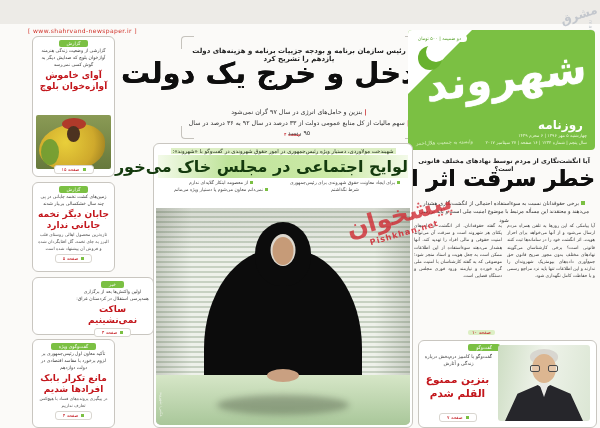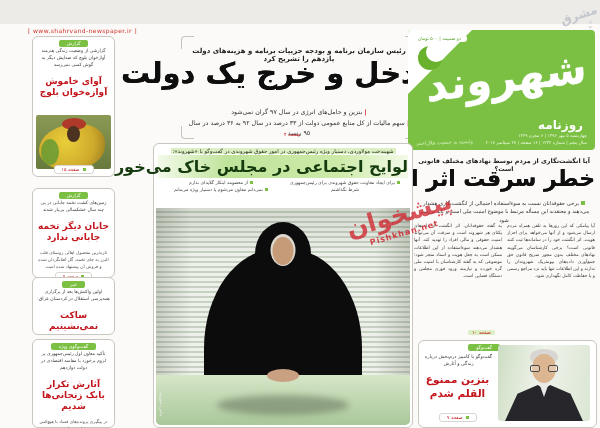--- a/index.html
+++ b/index.html
@@ -9,21 +9,21 @@
   .fa{direction:rtl;}
   .topband{left:0;top:0;width:600px;height:24px;background:#edebe7;}
   
   .url{left:28px;top:27px;font-size:6px;color:#d03028;direction:ltr;letter-spacing:.4px;}
   .url::before{content:"[ ";color:#d03028;} .url::after{content:" ]";color:#d03028;}
   
   .box{border:1px solid #c9c6c0;border-radius:6px;background:#fff;}
   .tag{display:block;margin:3px auto 1px auto;width:max-content;background:#7bc043;color:#fff;
        font-size:4.6px;padding:1px 8px;border-radius:2px;}
   .kick-s{font-size:4.6px;color:#3c3c3c;text-align:center;line-height:1.5;margin:1px 4px;}
-  .hl-red{color:#c3161c;font-weight:bold;text-align:center;line-height:1.25;margin:7px 3px;}
+  .hl-red{color:#c3161c;font-weight:bold;text-align:center;line-height:1.25;margin:1px 3px;}
   .sub-s{font-size:4.4px;color:#555;text-align:center;line-height:1.5;margin:1px 5px;}
   .pref{display:block;margin:2px auto;width:max-content;border:1px solid #d9d6d0;border-radius:3px;
         font-size:4.6px;color:#c3161c;padding:1px 7px;background:#fff;}
   .pref::before{content:"";display:inline-block;width:3px;height:3px;background:#7bc043;margin-left:3px;}
   
   .kick1{left:188px;top:47px;width:222px;text-align:center;font-size:7px;font-weight:bold;color:#222;}
   .hl1{left:182px;top:56px;width:234px;text-align:center;font-size:29px;font-weight:bold;color:#0e0e0e;
        white-space:nowrap;text-shadow:0 0 .6px #0e0e0e;}
   .blt1{left:188px;top:107px;width:222px;text-align:center;font-size:6.3px;color:#333;line-height:1.7;}
   .blt1 .b::before{content:"| ";color:#c3161c;font-weight:bold;}
@@ -92,22 +92,22 @@
            clip-path:polygon(0 100%,16% 32%,42% 10%,50% 20%,58% 10%,84% 32%,100% 100%);}
   .iv-shirt{position:absolute;left:50%;transform:translateX(-50%);bottom:24px;width:10px;height:14px;background:#e9e9e6;
             clip-path:polygon(0 0,100% 0,50% 100%);}
   .iv-hair{position:absolute;left:50%;transform:translateX(-50%);top:4px;width:28px;height:15px;background:#d8d6d0;
            border-radius:50% 50% 40% 40%;}
   .iv-face{position:absolute;left:50%;transform:translateX(-50%);top:9px;width:24px;height:29px;background:#dcb691;
            border-radius:50%;}
   .lens{position:absolute;top:20px;width:8px;height:5px;border:1px solid #4a4a4a;border-radius:2px;background:rgba(255,255,255,.25);}
   
   .lb1{left:32px;top:36px;width:81px;height:139px;}
-  .lb2{left:32px;top:188px;width:81px;height:88px;}
-  .lb3{left:32px;top:277px;width:81px;height:56px;}
+  .lb2{left:32px;top:182px;width:81px;height:88px;}
+  .lb3{left:32px;top:277px;width:81px;height:56px;padding-left:39px;}
   .lb4{left:32px;top:339px;width:81px;height:87px;}
   .hl-l{font-size:9px;}
   .lphoto{position:absolute;left:3px;right:3px;top:78px;height:54px;overflow:hidden;border-radius:2px;
           background:linear-gradient(180deg,#8a9a55,#67793c);}
   .lp-scarf{position:absolute;left:3px;top:9px;width:66px;height:46px;border-radius:60% 40% 55% 45%;
             background:radial-gradient(circle at 40% 40%,#e9cf3a,#cfa92c 60%,#8a6f1d);}
   .lp-wrap{position:absolute;left:26px;top:3px;width:24px;height:12px;background:#b03a2a;border-radius:50%;}
   .lp-face{position:absolute;left:31px;top:11px;width:13px;height:16px;background:#4c3220;border-radius:50%;}
   .lp-green{position:absolute;left:5px;top:24px;width:18px;height:26px;background:#6d9c33;border-radius:50%;opacity:.9;}
   .lb1 .pref{position:absolute;left:50%;transform:translateX(-50%);bottom:2px;margin:0;}
@@ -233,17 +233,17 @@
   <div class="abs box lb3">
     <span class="tag fa">خبر</span>
     <div class="kick-s fa">اولین واکنش‌ها بعد از برگزاری همه‌پرسی استقلال در کردستان عراق:</div>
     <div class="hl-red hl-l fa">ساکت نمی‌نشینیم</div>
     <span class="pref fa">صفحه ۳</span>
   </div>
 
   <div class="abs box lb4">
     <span class="tag fa">گفت‌وگوی ویژه</span>
     <div class="kick-s fa">تأکید معاون اول رئیس‌جمهوری بر لزوم برخورد با مفاسد اقتصادی در دولت دوازدهم</div>
-    <div class="hl-red hl-l fa">آثارش تکرار بابک زنجانی‌ها شدیم</div>
+    <div class="hl-red hl-l fa">مانع تکرار بابک افراد‌ها شدیم</div>
     <div class="sub-s fa">در پیگیری پرونده‌های فساد با هیچ‌کس تعارف نداریم</div>
     <span class="pref fa">صفحه ۴</span>
   </div>
 </div>
 
 </body></html>

